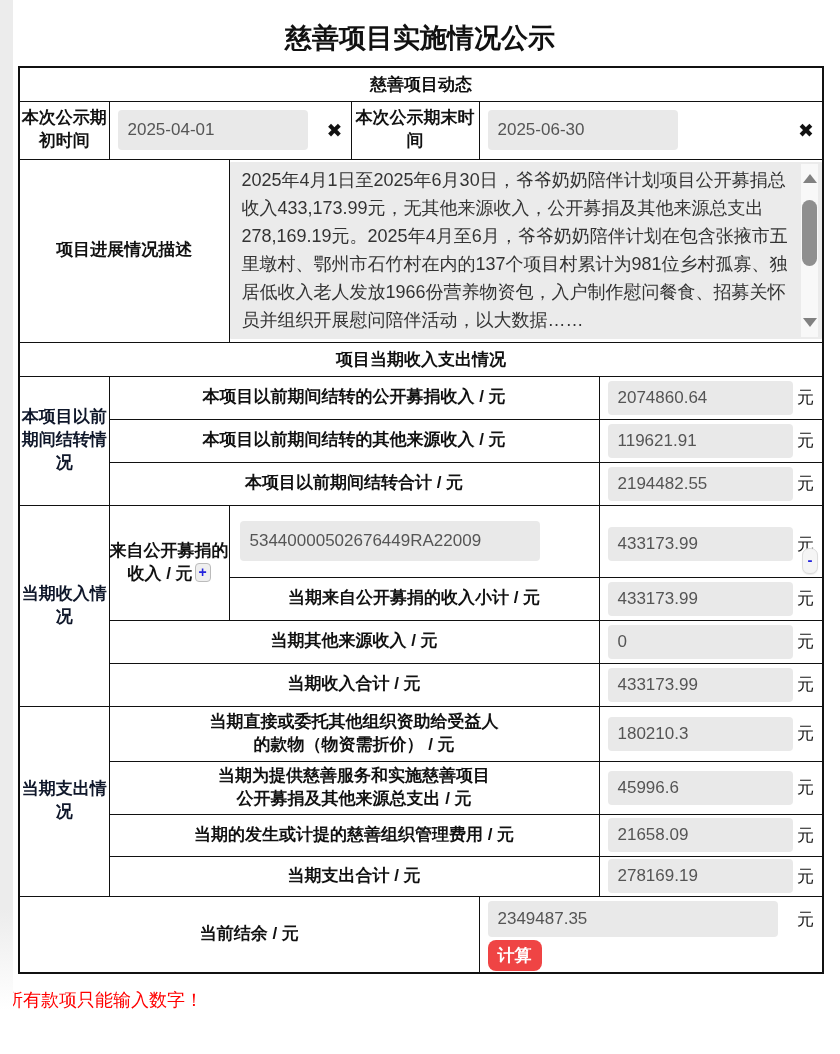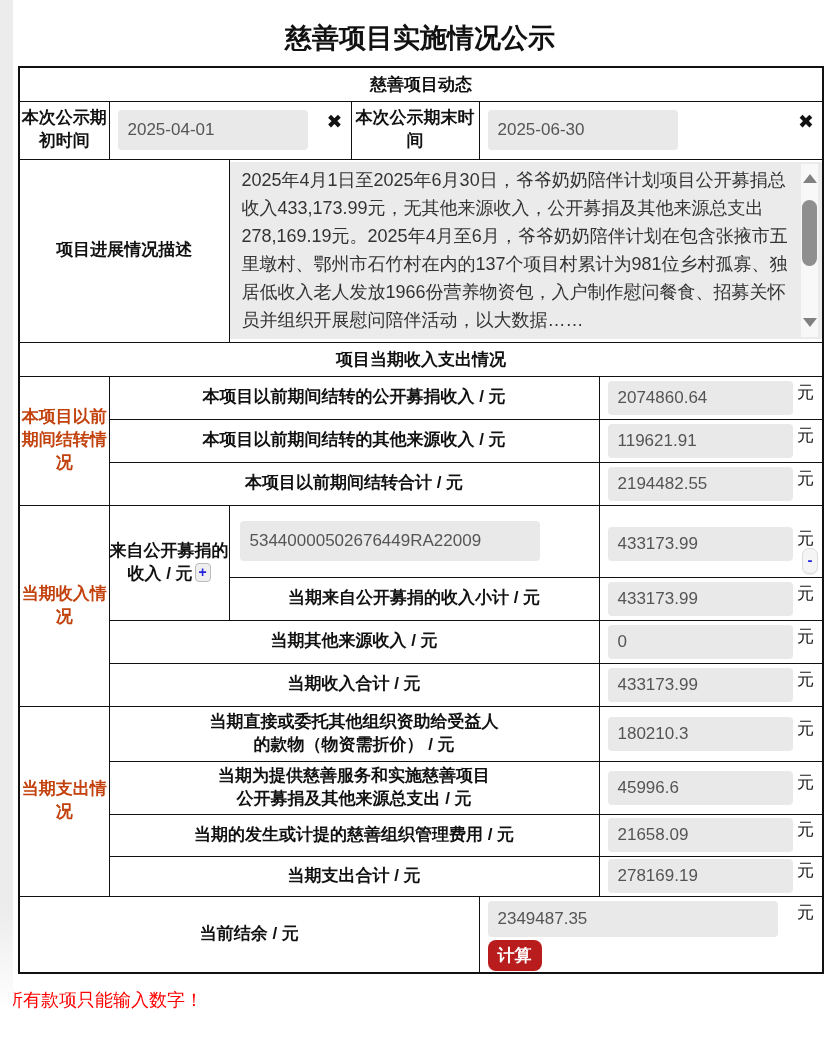--- a/index.html
+++ b/index.html
@@ -16,23 +16,23 @@
   tr.h-desc { height: 183px; }
   tr.h-carry { height: 43px; }
   tr.h-incA { height: 72px; }
   tr.h-inc { height: 43px; }
   tr.h-expA { height: 55px; }
   tr.h-expB { height: 53px; }
   tr.h-expC { height: 42px; padding-left: 44px; }
   tr.h-expD { height: 40px; }
   tr.h-bal { height: 77px; }
   .lbl { font-weight: bold; font-size: 17px; color: #111; line-height: 1.35; padding: 2px 4px; }
-  .grouplbl { font-weight: bold; font-size: 17px; color: #c2410c; line-height: 1.35; padding: 2px 6px; }
+  .grouplbl { font-weight: bold; font-size: 17px; color: #0f172a; line-height: 1.35; padding: 2px 6px; }
   .sublbl { font-weight: bold; font-size: 17px; color: #111; line-height: 1.35; padding: 2px 8px; }
-  .cellflex { display: flex; justify-content: space-between; padding: 0 8px 0 8px; }
+  .cellflex { display: flex; align-items: center; justify-content: space-between; padding: 0 8px 0 8px; }
   .input { background: #e9e9e9; border-radius: 4px; color: #555; font-size: 17px; text-align: left;
     padding: 0 10px; display: flex; align-items: center; }
   .date-input { width: 190px; height: 40px; }
   .val-input { width: 185px; height: 34px; }
   .id-input { width: 300px; height: 40px; margin: 8px 10px; }
   .balance-input { width: 290px; height: 36px; }
   .unit { font-size: 17px; color: #111; }
   .xicon { font-size: 19px; font-weight: bold; color: #111; cursor: pointer; }
   .plus-btn { display: inline-block; background: #efefef; border: 1px solid #bbb; border-radius: 4px;
     color: #2222dd; font-weight: bold; font-size: 14px; line-height: 16px; width: 16px; height: 19px;
@@ -45,21 +45,21 @@
   .textarea-wrap { position: relative; margin: 0; height: 177px; background: #ebebeb; border-radius: 1px;
     text-align: left; padding: 4px 34px 0 12px; overflow: hidden; }
   .textarea-text { font-size: 18px; line-height: 28px; color: #333; }
   .scrollbar { position: absolute; top: 2px; bottom: 2px; right: 4px; width: 17px; background: #f8f8f8; }
   .sb-up { position: absolute; top: 10px; left: 2px; width: 0; height: 0;
     border-left: 7px solid transparent; border-right: 7px solid transparent; border-bottom: 9px solid #818181; }
   .sb-down { position: absolute; bottom: 10px; left: 2px; width: 0; height: 0;
     border-left: 7px solid transparent; border-right: 7px solid transparent; border-top: 9px solid #818181; }
   .sb-thumb { position: absolute; top: 36px; left: 1px; width: 15px; height: 66px; background: #8f8f8f; border-radius: 8px; }
   .balance-cell { vertical-align: middle; }
-  .calc-btn { display: inline-block; margin: 3px 0 0 8px; background: #b91c1c; color: #fff; font-weight: bold;
+  .calc-btn { display: inline-block; margin: 3px 0 0 8px; background: #ef4444; color: #fff; font-weight: bold;
     font-size: 17px; border: none; border-radius: 8px; padding: 4px 10px; cursor: pointer;
     font-family: "Liberation Sans", "DejaVu Sans", sans-serif; float: left; }
   .balance-stack { display: flex; flex-direction: column; align-items: flex-start; padding: 4px 0 0 0; }
   .warning { margin: 14px 0 0 5px; color: #ff0000; font-size: 18px; text-align: left; }
 </style>
 </head>
 <body>
 
 <div class="page">
   <div class="left-strip"></div>

